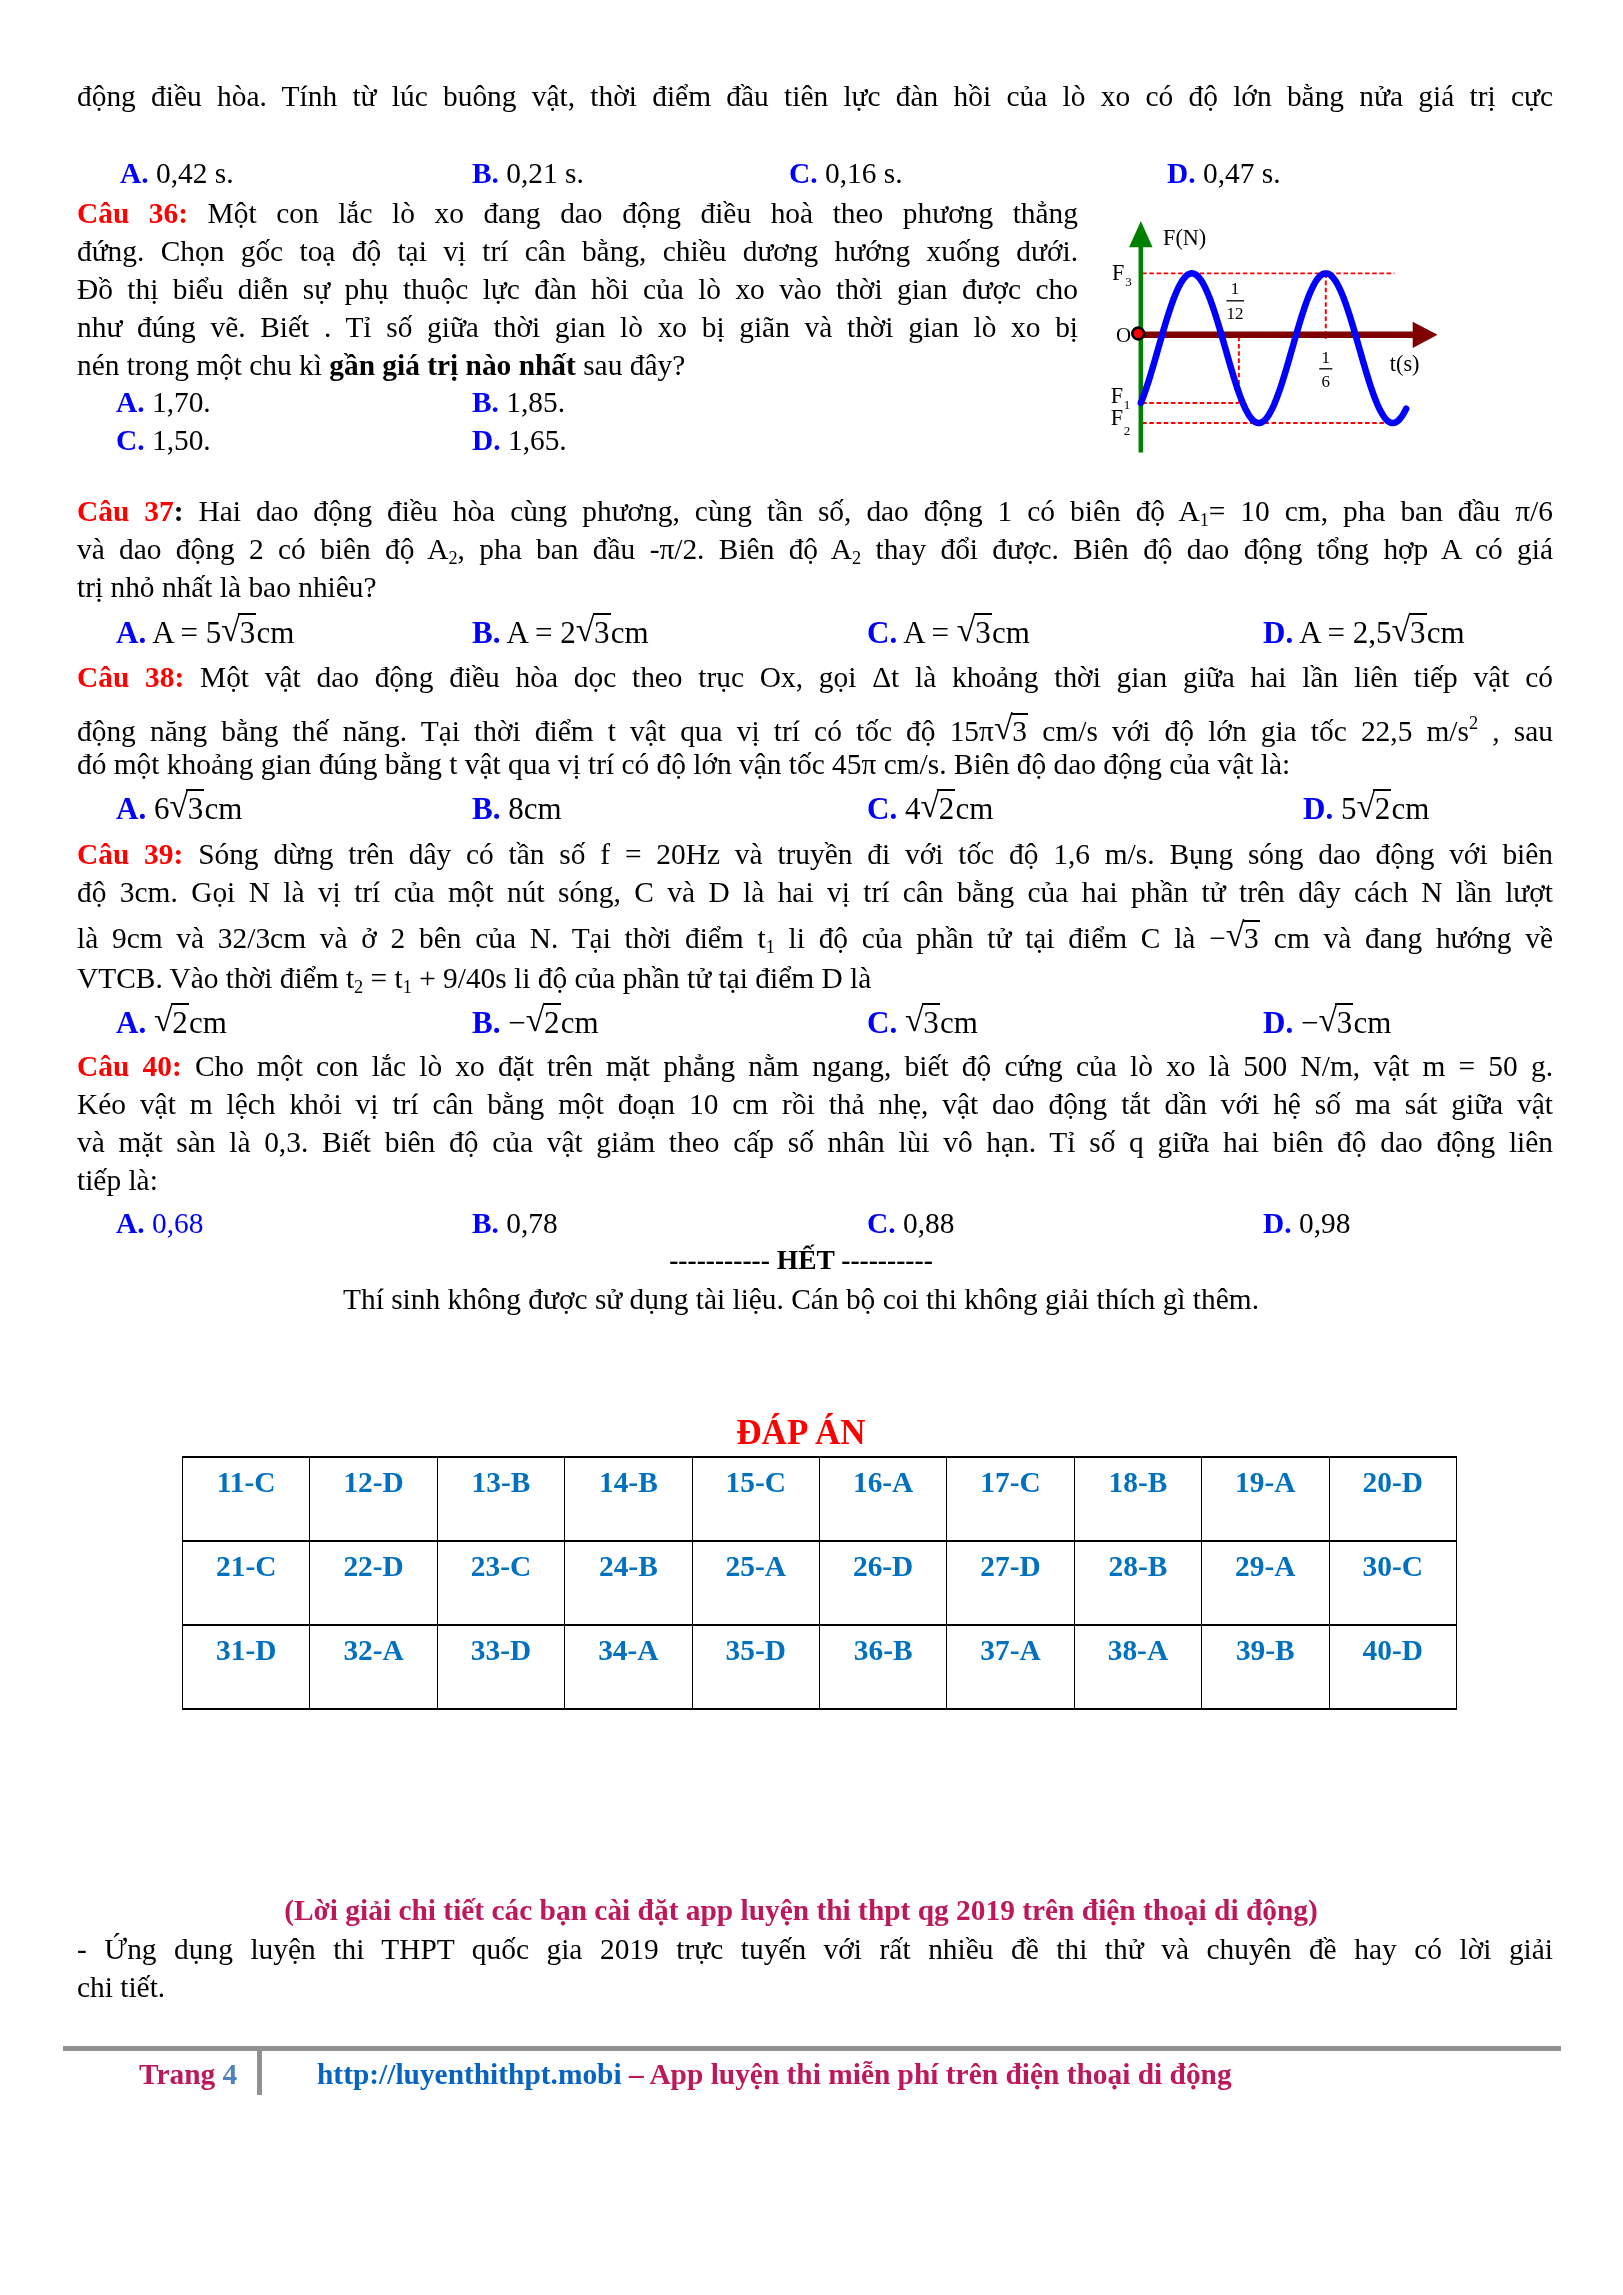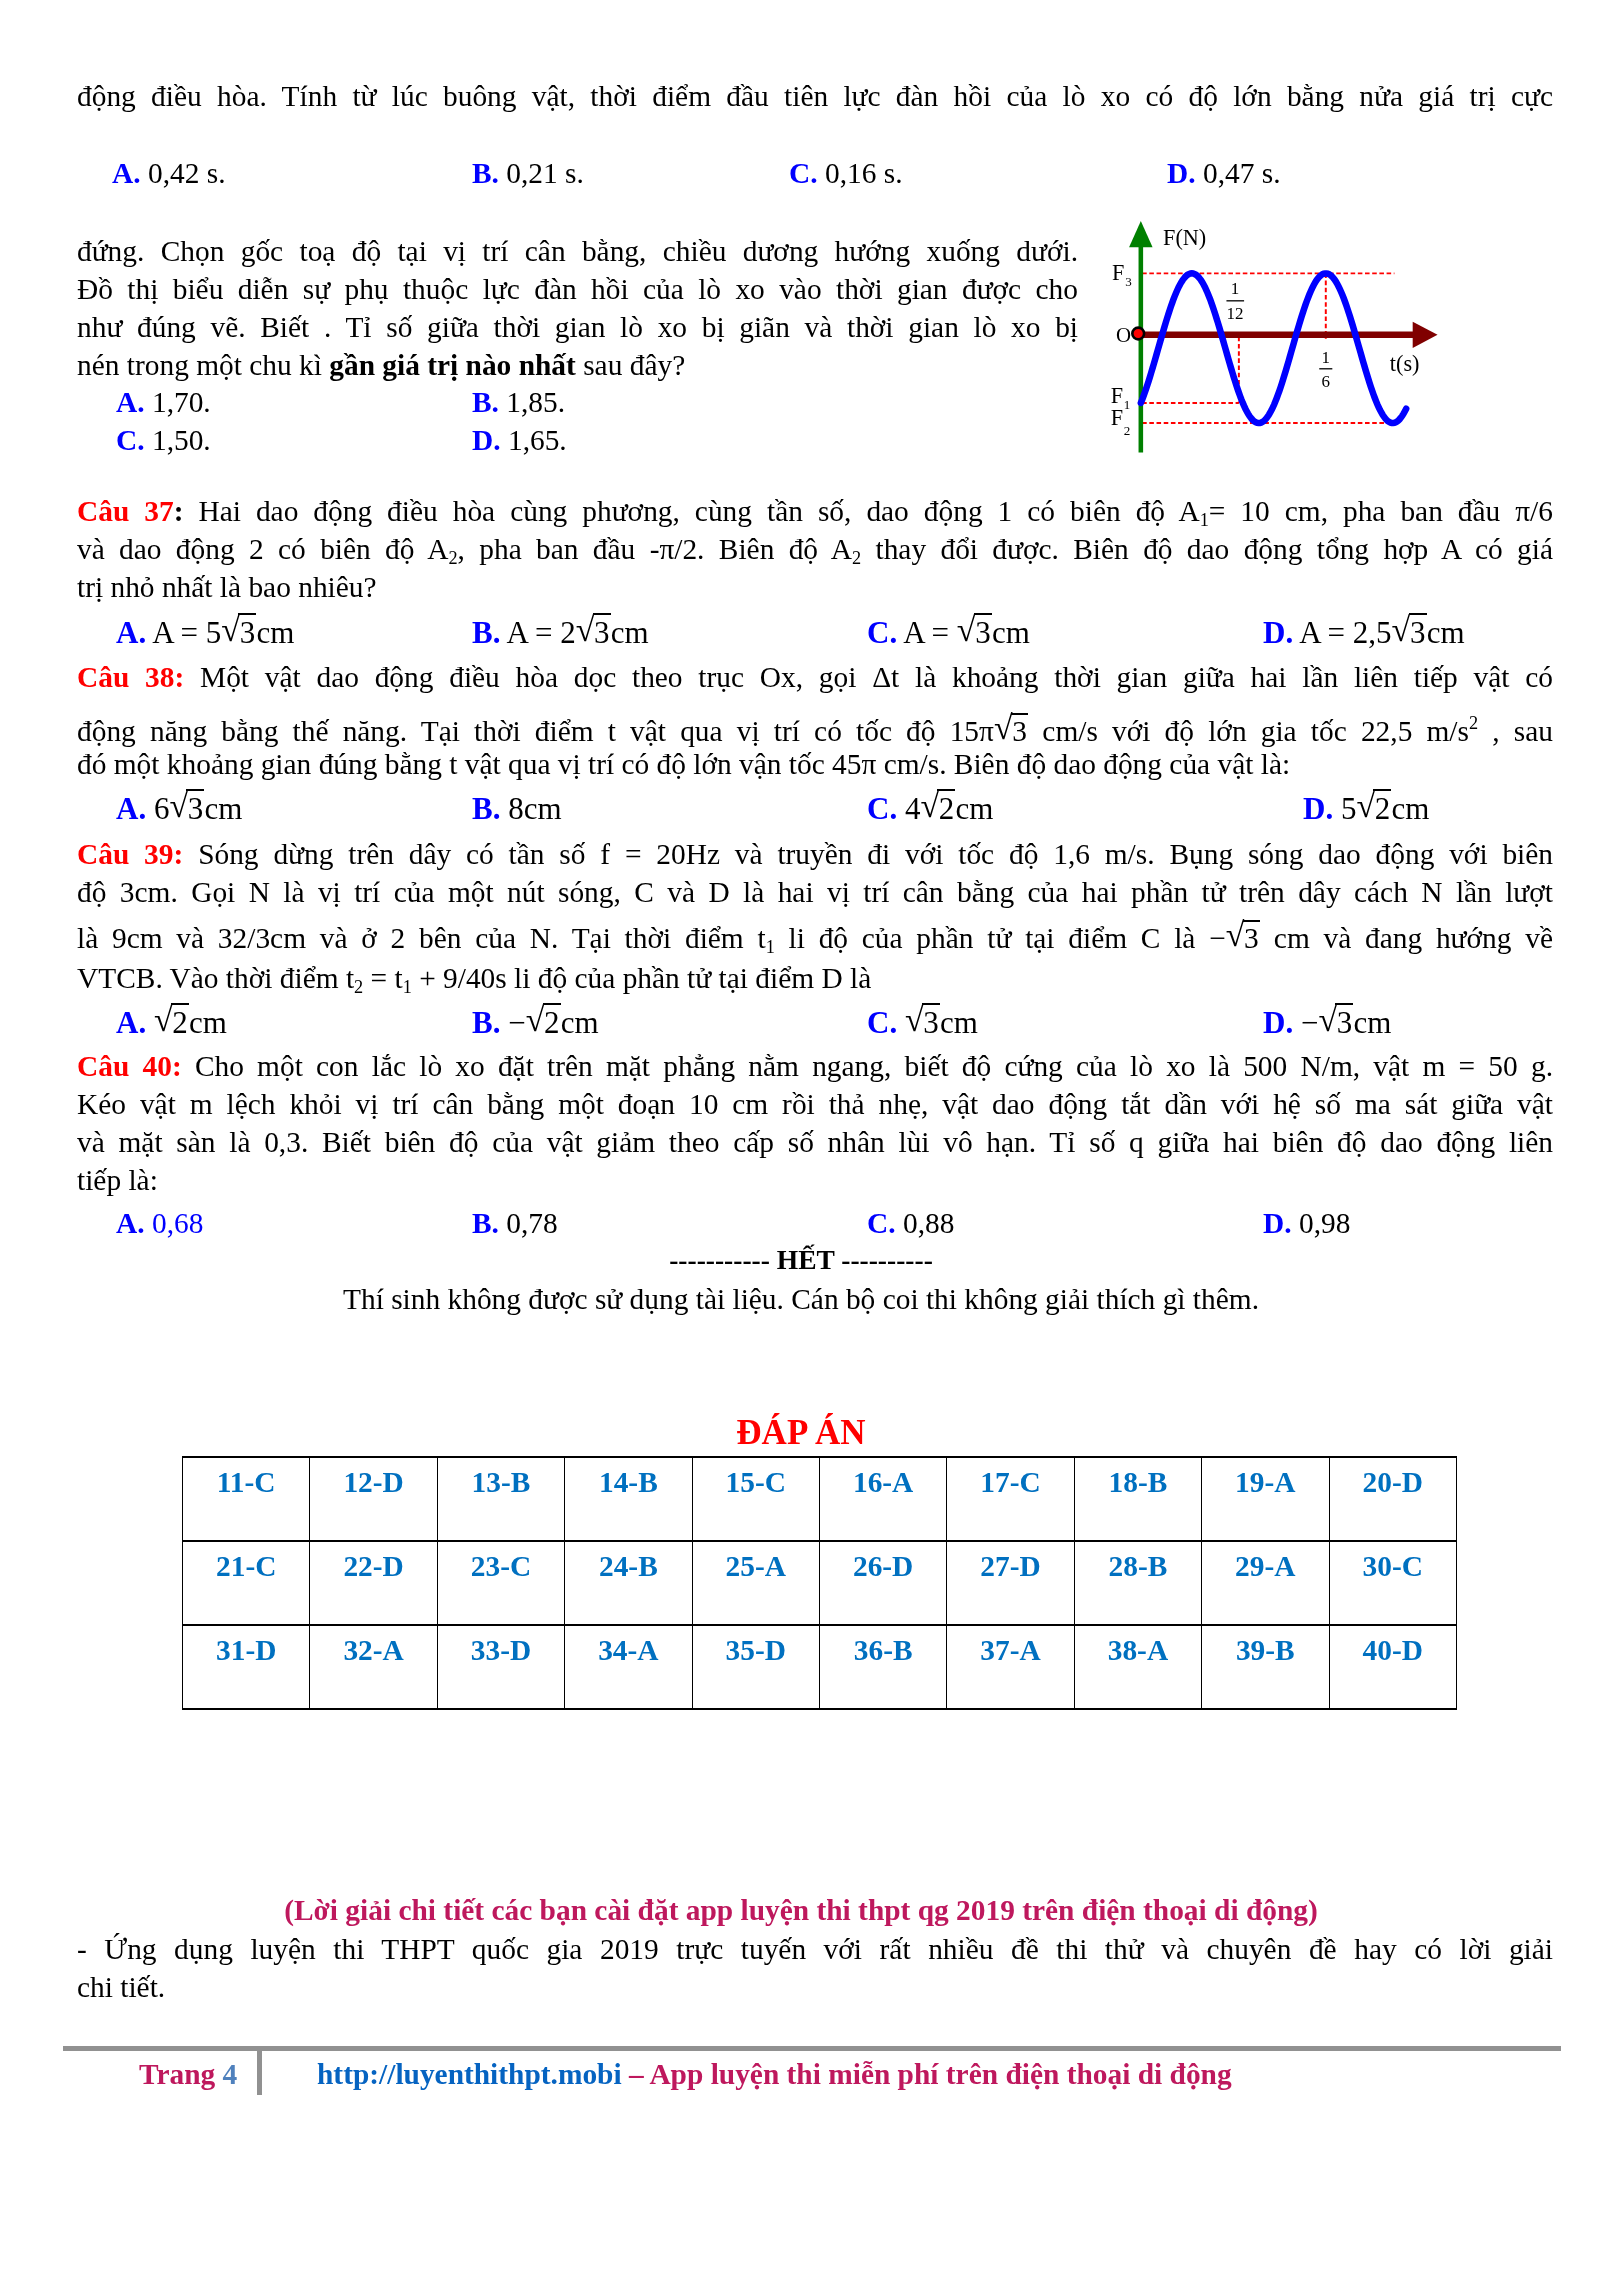--- a/index.html
+++ b/index.html
@@ -34,25 +34,26 @@
   .blue-link { color: #0563c1; }
   .pagenum { color: #4f81bd; }
   .chart { position: absolute; left: 1099px; top: 196px; }
 </style>
 </head>
 <body>
 
 <div class="page">
 
   <div class="line justify" style="top:77px;">động điều hòa. Tính từ lúc buông vật, thời điểm đầu tiên lực đàn hồi của lò xo có độ lớn bằng nửa giá trị cực</div>
-  <div class="opt" style="left:112px; top:154px;"><span class="optletter">A.</span> <span>0,42 s.</span></div>
+  <div class="opt" style="left:120px; top:154px;"><span class="optletter">A.</span> <span>0,42 s.</span></div>
   <div class="opt" style="left:472px; top:154px;"><span class="optletter">B.</span> <span>0,21 s.</span></div>
   <div class="opt" style="left:789px; top:154px;"><span class="optletter">C.</span> <span>0,16 s.</span></div>
   <div class="opt" style="left:1167px; top:154px;"><span class="optletter">D.</span> <span>0,47 s.</span></div>
 
+  <div class="line justify" style="top:194px; width:1001px;"><span class="qlabel">Câu 36:</span> <span>Một con lắc lò xo đang dao động điều hoà theo phương thẳng</span></div>
   <div class="line justify" style="top:232px; width:1001px;">đứng. Chọn gốc toạ độ tại vị trí cân bằng, chiều dương hướng xuống dưới.</div>
   <div class="line justify" style="top:270px; width:1001px;">Đồ thị biểu diễn sự phụ thuộc lực đàn hồi của lò xo vào thời gian được cho</div>
   <div class="line justify" style="top:308px; width:1001px;">như đúng vẽ. Biết . Tỉ số giữa thời gian lò xo bị giãn và thời gian lò xo bị</div>
   <div class="line" style="top:346px;"><span>nén trong một chu kì </span><span class="bold">gần giá trị nào nhất</span><span> sau đây?</span></div>
   <div class="opt" style="left:116px; top:383px;"><span class="optletter">A.</span> <span>1,70.</span></div>
   <div class="opt" style="left:472px; top:383px;"><span class="optletter">B.</span> <span>1,85.</span></div>
   <div class="opt" style="left:116px; top:421px;"><span class="optletter">C.</span> <span>1,50.</span></div>
   <div class="opt" style="left:472px; top:421px;"><span class="optletter">D.</span> <span>1,65.</span></div>
 
   <svg class="chart" width="366" height="275" viewBox="0 0 560 420">

